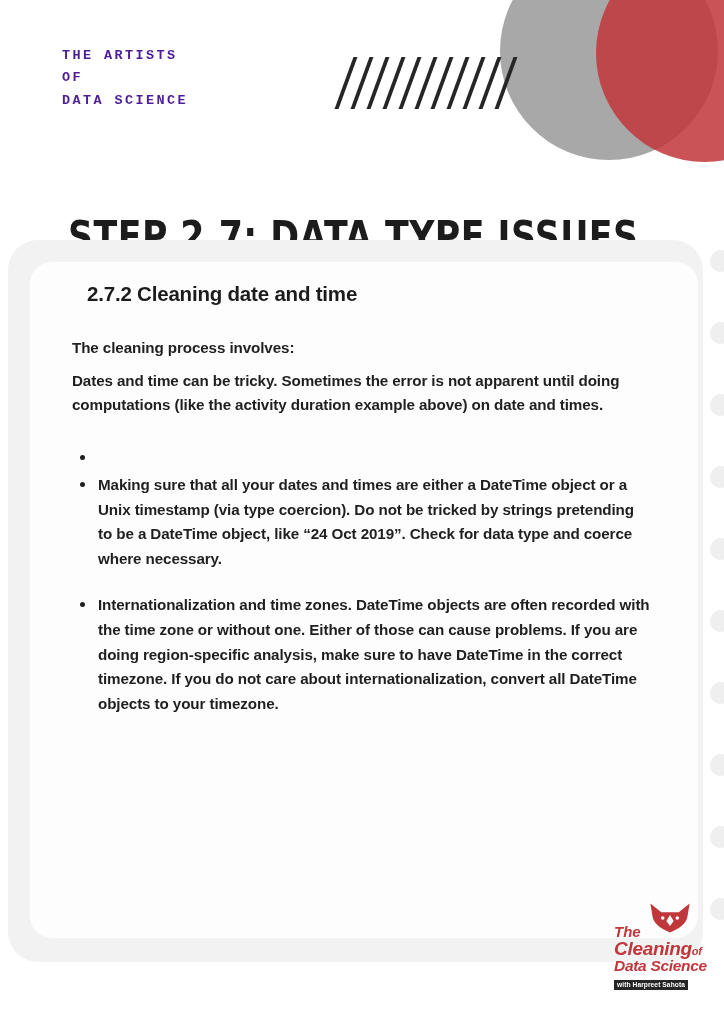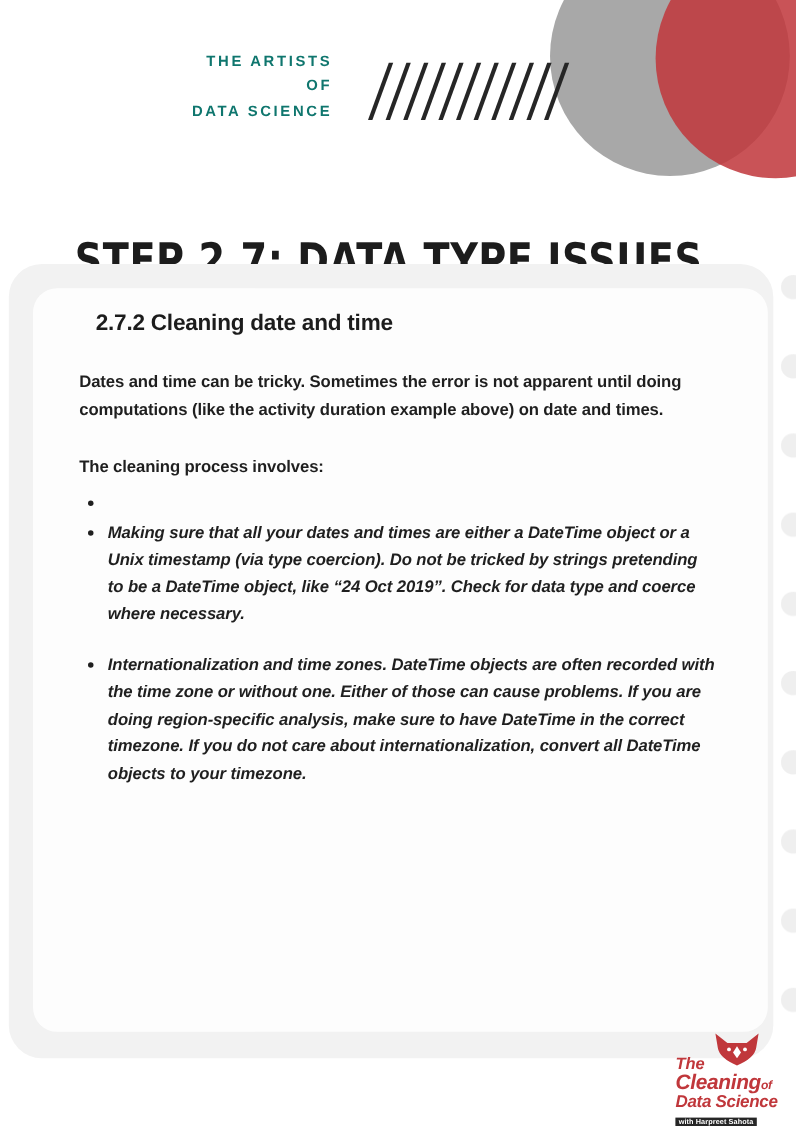--- a/index.html
+++ b/index.html
@@ -70,26 +70,27 @@
     transform: skewX(-20deg);
     flex: 0 0 auto;
   }
 
   
   .brand {
     position: absolute;
     left: 62px;
     top: 45px;
     width: 240px;
-    text-align: right;
-    color: #0f766e;
+    text-align: left;
+    color: #4c1d95;
     font-weight: bold;
     font-size: 13.5px;
     letter-spacing: 2.4px;
     line-height: 1.65;
+    font-family: Liberation Mono, monospace;
   }
   .brand-line { display: block; white-space: nowrap; }
 
   
   .page-title {
     position: absolute;
     left: 68px;
     top: 184px;
     font-family: "DejaVu Sans Condensed", "Liberation Sans Narrow", "Liberation Sans", sans-serif;
     font-weight: bold;
@@ -166,42 +167,41 @@
   }
   .bullet-item {
     position: relative;
     padding-left: 26px;
     font-size: 15.2px;
     font-weight: bold;
     line-height: 1.62;
     letter-spacing: -0.1px;
     color: #1f1f1f;
     margin-bottom: 22px;
-    font-style: italic;
   }
   .bullet-item::before {
     content: "";
     position: absolute;
     left: 8px;
     top: 9px;
     width: 5px;
     height: 5px;
     border-radius: 50%;
     background: #1f1f1f;
   }
   .bullet-item.empty {
     min-height: 13px;
     margin-bottom: 14px;
   }
 
   
   .footer-logo {
     position: absolute;
     left: 614px;
-    top: 938px;
+    top: 902px;
     width: 102px;
     height: 80px;
   }
   .fox-wrap {
     position: absolute;
     left: 34px;
     top: 0;
     width: 44px;
     height: 32px;
   }
@@ -264,22 +264,22 @@
 
   <h1 class="page-title">STEP 2.7: DATA TYPE ISSUES</h1>
 
   <div class="dots-layer"></div>
 
   <div class="card-backdrop"></div>
   <div class="card-white"></div>
 
   <div class="content">
     <h2 class="section-heading">2.7.2 Cleaning date and time</h2>
+    <p class="body-text tight">The cleaning process involves:</p>
     <p class="body-text">Dates and time can be tricky. Sometimes the error is not apparent until doing computations (like the activity duration example above) on date and times.</p>
-    <p class="body-text tight">The cleaning process involves:</p>
     <ul class="bullet-list" id="bullet-list">
         <li class="bullet-item empty"></li>
         <li class="bullet-item">Making sure that all your dates and times are either a DateTime object or a Unix timestamp (via type coercion). Do not be tricked by strings pretending to be a DateTime object, like “24 Oct 2019”. Check for data type and coerce where necessary.</li>
         <li class="bullet-item">Internationalization and time zones. DateTime objects are often recorded with the time zone or without one. Either of those can cause problems. If you are doing region-specific analysis, make sure to have DateTime in the correct timezone. If you do not care about internationalization, convert all DateTime objects to your timezone.</li>
       </ul>
   </div>
 
   <div class="footer-logo">
     <div class="fox-wrap">
       <svg viewBox="0 0 60 44" width="44" height="32" aria-hidden="true">

